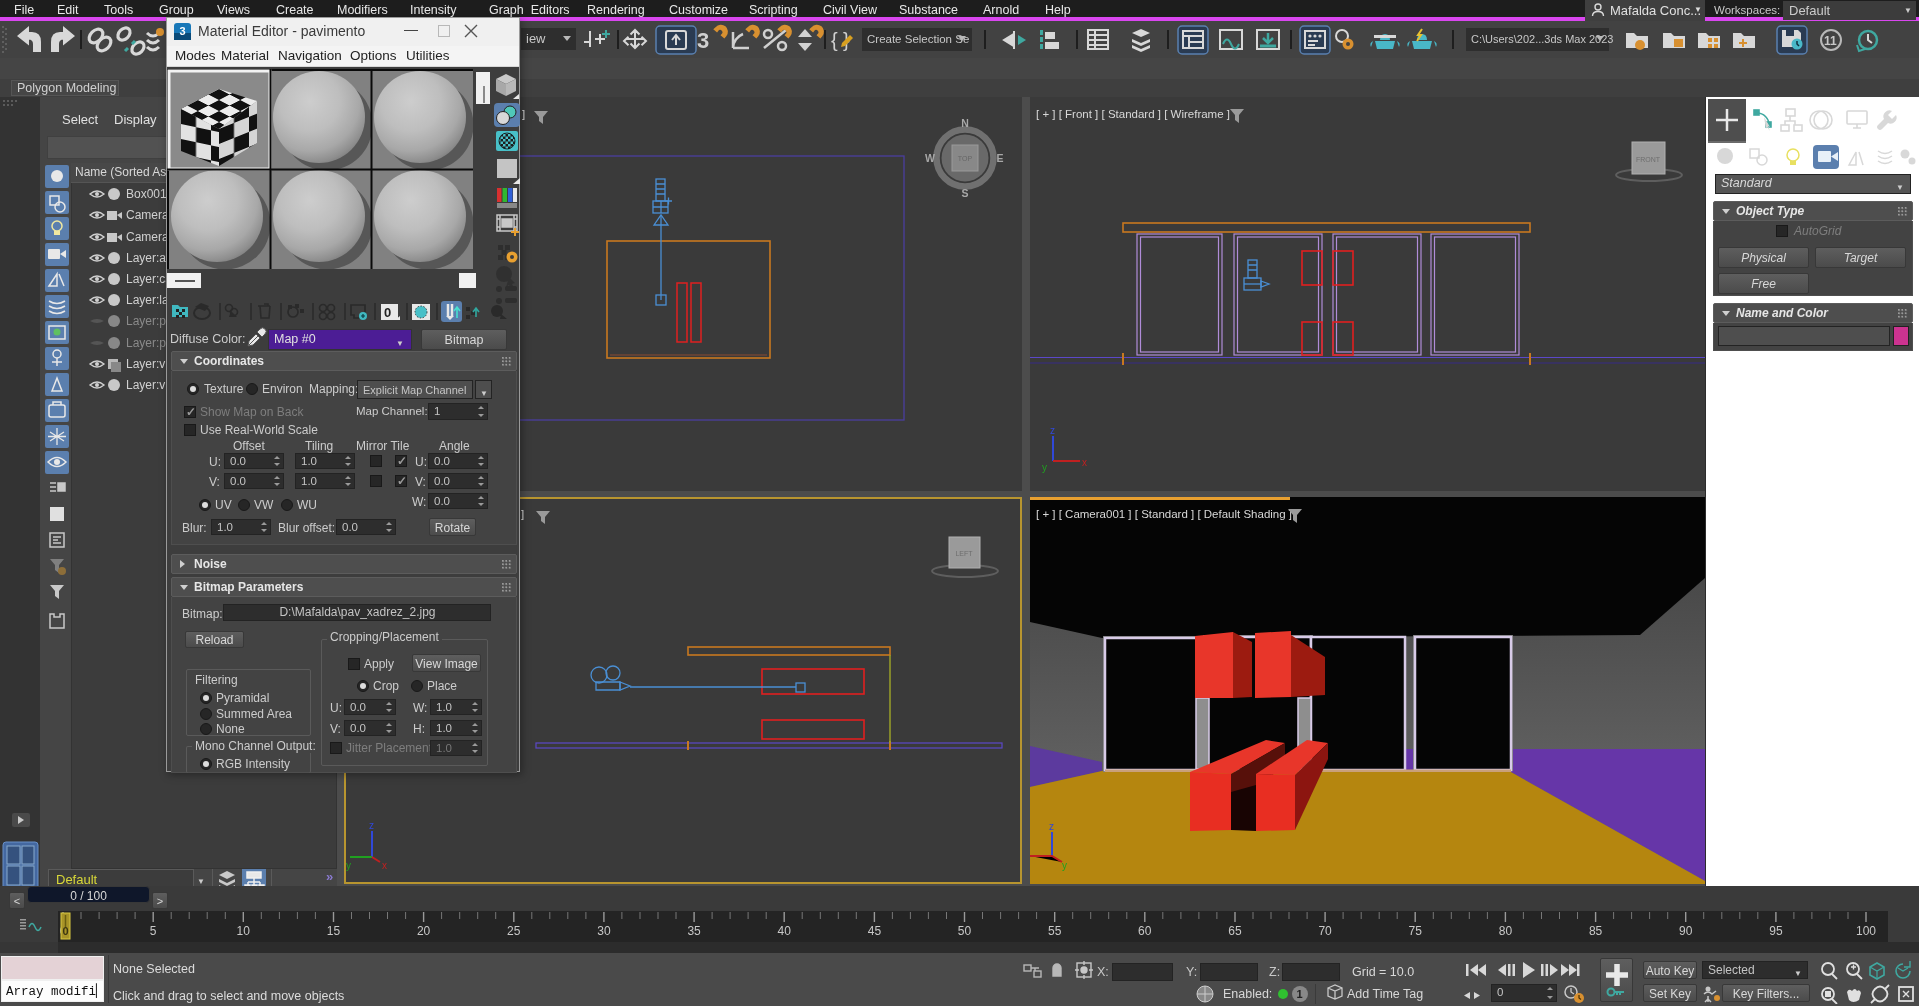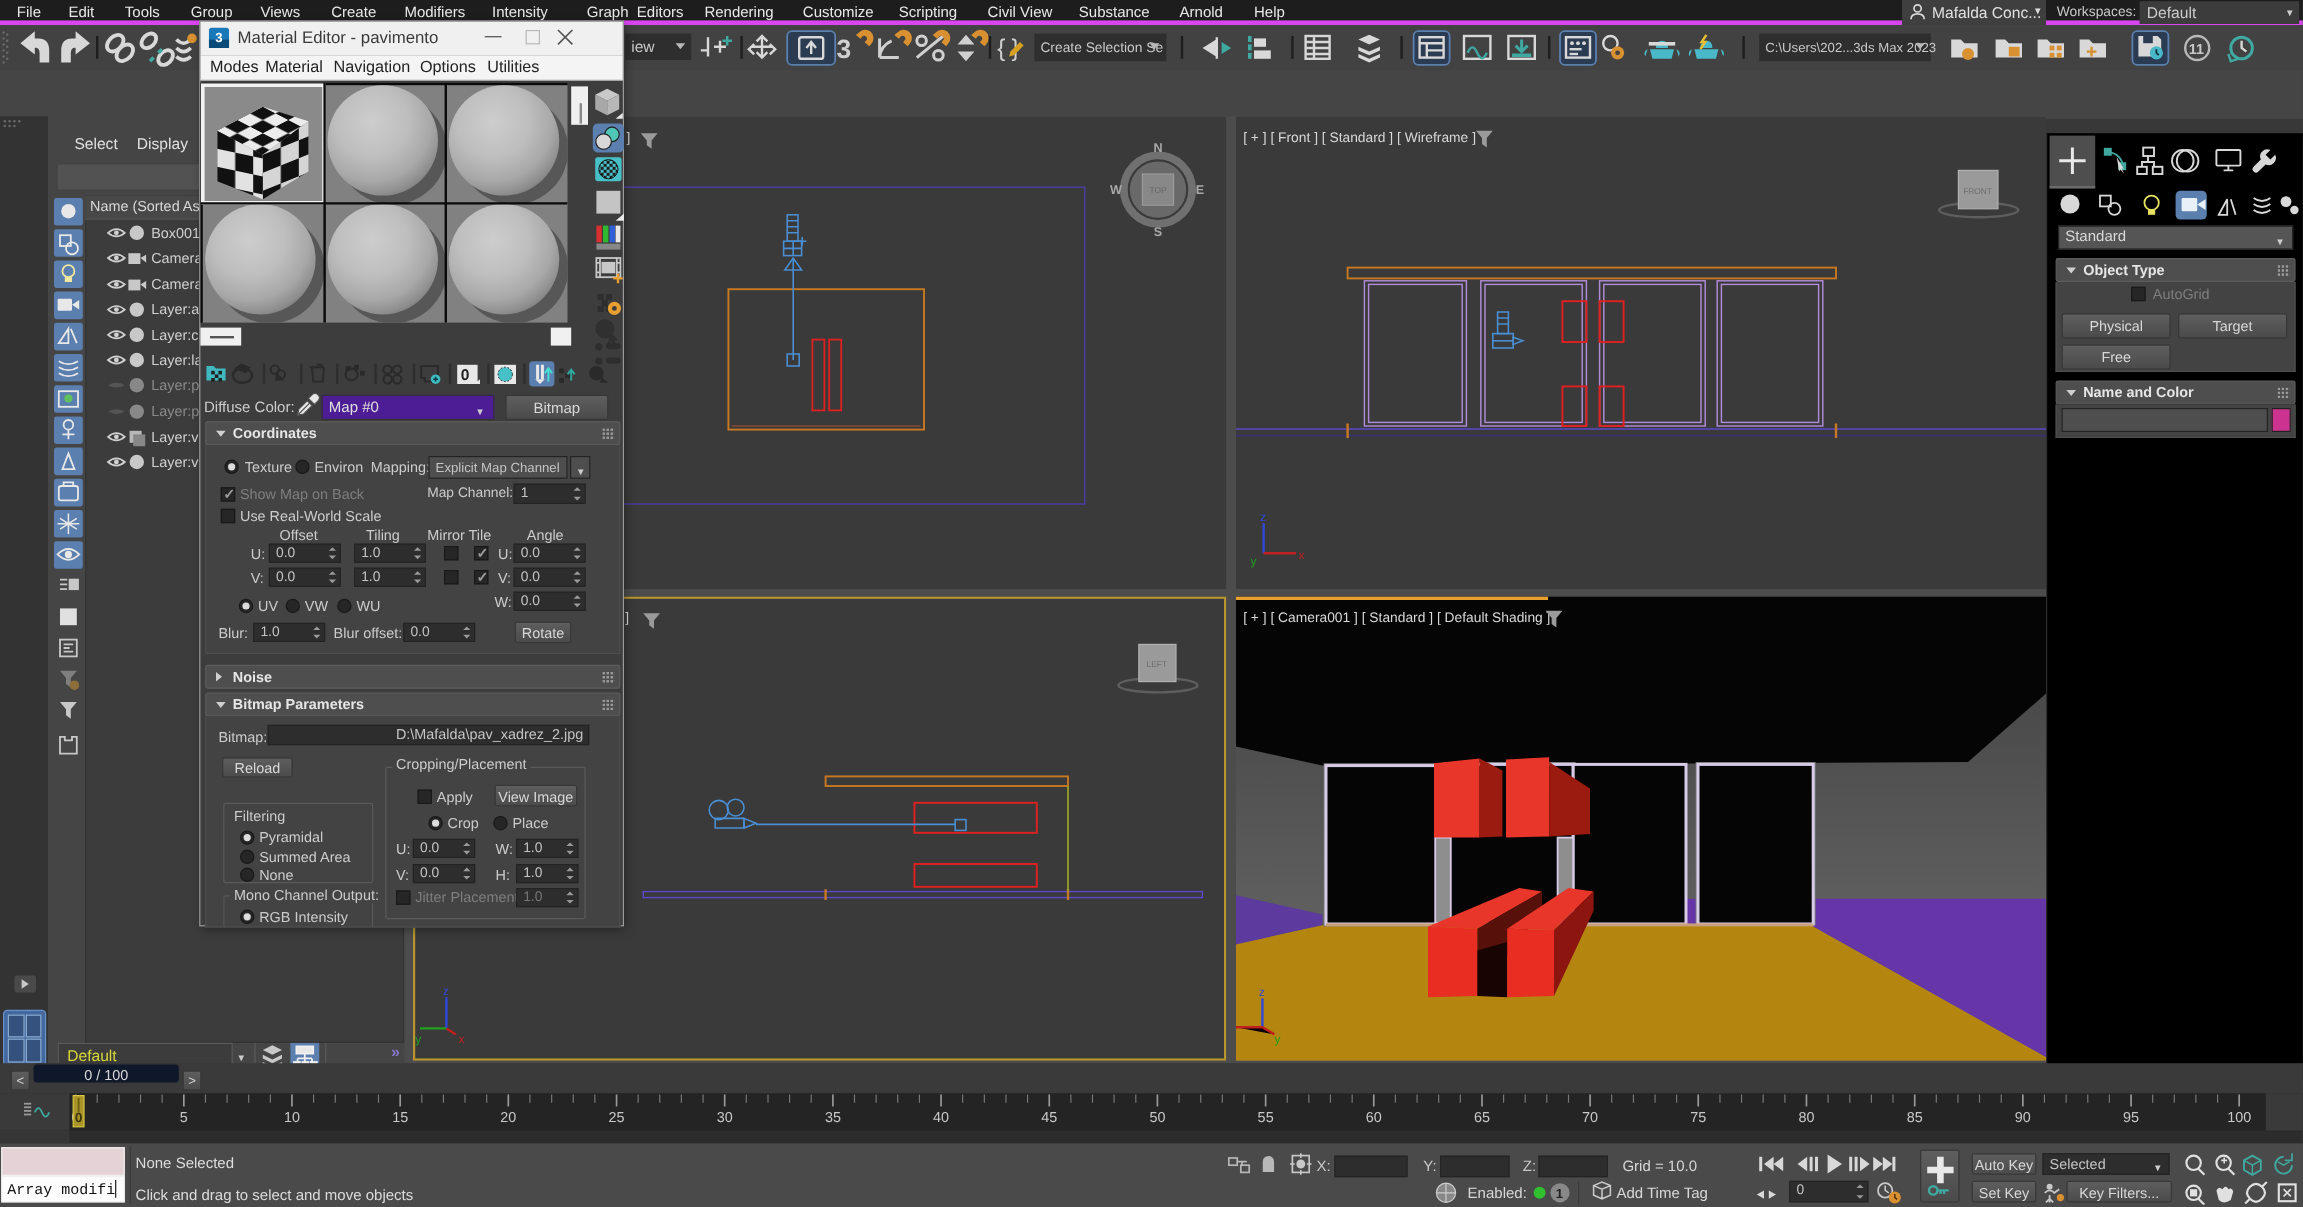--- a/index.html
+++ b/index.html
@@ -14,21 +14,21 @@
 
 #ribbon { position:absolute; left:0; top:58px; width:1919px; height:21px; background:#383838;margin-top:41px; }
 #polyrow { position:absolute; left:0; top:79px; width:1919px; height:18px; background:#3f3f3f; }
 
 #leftstrip { position:absolute; left:0; top:97px; width:40px; height:796px; background:#333333; }
 
 #explorer { position:absolute; left:40px; top:97px; width:297px; height:796px; background:#454545; }
 
 #vparea { position:absolute; left:337px; top:97px; width:1368px; height:789px; background:#4c4c4c; }
 
-#cmdpanel { position:absolute; left:1705px; top:111px; width:214px; height:789px; background:#000000; border-left:1px solid #2c2c2c; }
+#cmdpanel { position:absolute; left:1705px; top:97px; width:214px; height:789px; background:#ffffff; border-left:1px solid #2c2c2c;font-style:italic; }
 
 #timerow { position:absolute; left:0; top:886px; width:1919px; height:25px; background:#3a3a3a; }
 #trackbar { position:absolute; left:0; top:911px; width:1919px; height:42px; background:#3a3a3a; }
 #statusbar { position:absolute; left:0; top:953px; width:1919px; height:53px; background:#4a4a4a; }
 
 .fld { position:absolute; background:#2d2d2d; border:1px solid #232323; color:#c4c4c4; font-size:11.5px; line-height:13px; padding:1px 4px 0 5px; }
 .btn { position:absolute; background:linear-gradient(#5e5e5e,#4b4b4b); border:1px solid #383838; border-radius:2px; color:#d8d8d8; font-size:12px; text-align:center; }
 .sp { position:absolute; right:2px; top:0; bottom:0; width:9px; }
 .sp:before { content:""; position:absolute; right:1px; top:15%; border-left:3px solid transparent; border-right:3px solid transparent; border-bottom:3.5px solid #9a9a9a; }
 .sp:after { content:""; position:absolute; right:1px; bottom:15%; border-left:3px solid transparent; border-right:3px solid transparent; border-top:3.5px solid #9a9a9a; }
@@ -253,20 +253,23 @@
       <text x="1824" y="24" fill="#c8c8c8" font-size="12" font-weight="bold">11</text>
 
       <circle cx="1868" cy="19" r="9" fill="none" stroke="#3fa8a0" stroke-width="2.5"></circle>
       <path d="M1868 13 v6 l4 3" stroke="#d8d8d8" stroke-width="2" fill="none"></path>
       <path d="M1857 24 l2 6 l6 -2" fill="none" stroke="#3fa8a0" stroke-width="2"></path>
     </svg>
   </div>
   <div id="ribbon">
     <div class="abs" style="left:14px;top:0;width:86px;height:21px;background:linear-gradient(#5e5e5e,#474747);border:1px solid #2e2e2e;border-bottom:none;border-radius:3px 3px 0 0;color:#e8e8e0;font-size:13px;text-align:center;padding-top:2px">Modeling</div>
     <div class="abs" style="left:118px;top:2px;color:#c0c0c0;font-size:13px">Freeform</div>
+  </div>
+  <div id="polyrow">
+    <div class="abs" style="left:11px;top:1px;width:108px;height:16px;background:#464646;border:1px solid #555;color:#d0d0d0;font-size:12.5px;padding:0 0 0 5px">Polygon Modeling</div>
   </div>
   <div id="leftstrip">
     <svg width="40" height="796" viewBox="0 0 40 796">
       <g fill="#6a6a6a">
           <circle cx="4" cy="4" r="1"></circle>
           <circle cx="8" cy="4" r="1"></circle>
           <circle cx="12" cy="4" r="1"></circle>
           <circle cx="16" cy="4" r="1"></circle>
           <circle cx="4" cy="8" r="1"></circle>
           <circle cx="8" cy="8" r="1"></circle>
@@ -1076,21 +1079,21 @@
     <div class="fld" style="left:44px;top:501px;width:60px;height:16px">1.0<span class="sp"></span></div>
     <span class="lbl" style="left:111px;top:503px">Blur offset:</span>
     <div class="fld" style="left:169px;top:501px;width:60px;height:16px">0.0<span class="sp"></span></div>
     <div class="btn" style="left:262px;top:500px;width:47px;height:18px;padding-top:2px;font-size:12px">Rotate</div>
 
     <div class="rhead closed" style="left:4px;top:536px;width:346px;font-weight:bold">Noise<span class="grip"></span></div>
 
     <div class="rhead" style="left:4px;top:559px;width:346px">Bitmap Parameters<span class="grip"></span></div>
     <div class="rbody" style="left:4px;top:579px;width:346px;height:176px"></div>
     <span class="lbl" style="left:15px;top:589px">Bitmap:</span>
-    <div class="fld" style="left:56px;top:586px;width:268px;height:17px;text-align:right;font-size:12px">D:\Mafalda\pav_xadrez_2.jpg</div>
+    <div class="fld" style="left:56px;top:586px;width:268px;height:17px;text-align:center;font-size:12px">D:\Mafalda\pav_xadrez_2.jpg</div>
     <div class="btn" style="left:18px;top:613px;width:59px;height:17px;padding-top:1px;font-size:12px">Reload</div>
     <div class="grp" style="left:154px;top:621px;width:167px;height:127px"></div>
     <span class="lbl" style="left:160px;top:612px;background:#434343;padding:0 3px">Cropping/Placement</span>
     <span class="chk" style="left:181px;top:640px"></span>
       <span class="lbl" style="left:197px;top:639px">Apply</span>
     <div class="btn" style="left:245px;top:636px;width:69px;height:18px;padding-top:2px;font-size:12px">View Image</div>
     <span class="radio on" style="left:190px;top:662px"></span>
       <span class="lbl" style="left:206px;top:661px">Crop</span>
     <span class="radio" style="left:244px;top:662px"></span>
       <span class="lbl" style="left:260px;top:661px">Place</span>

